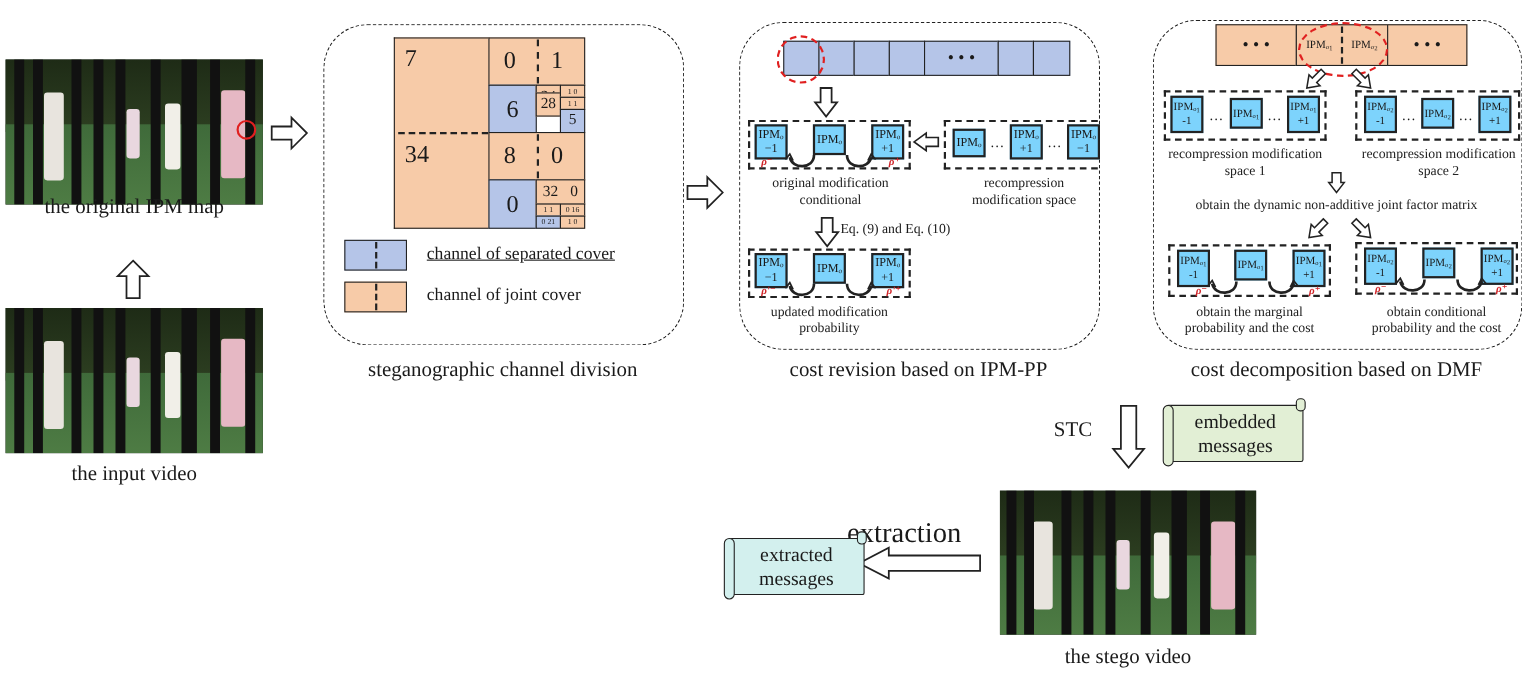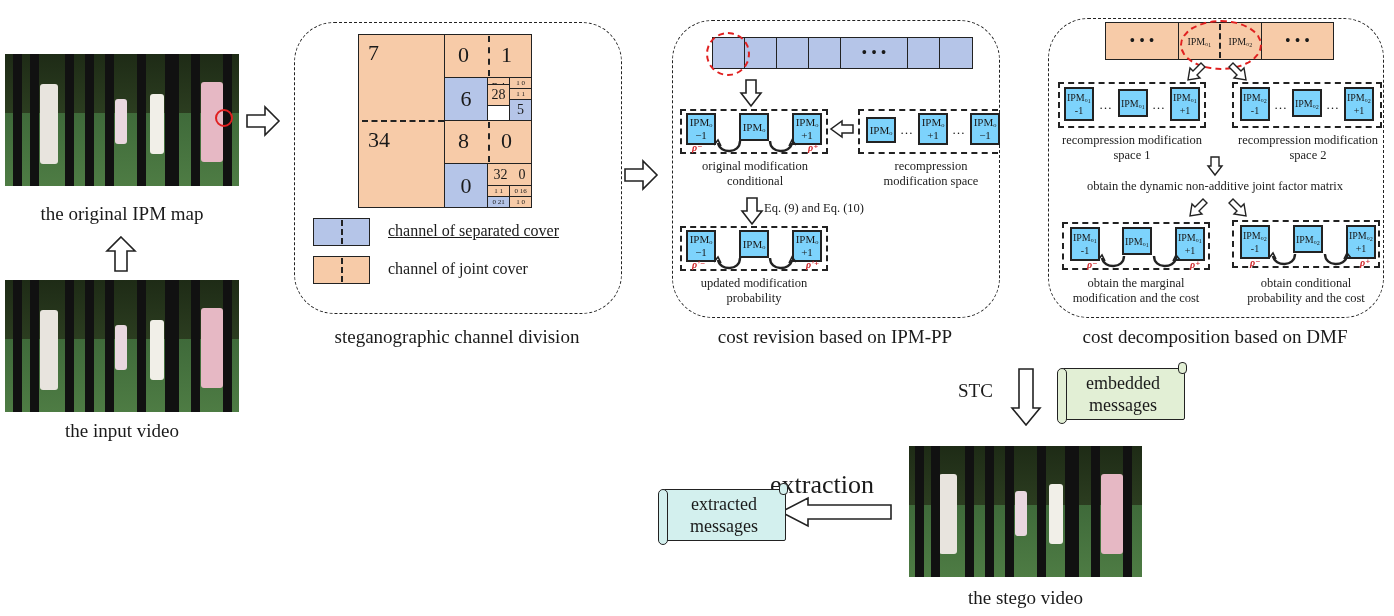--- a/index.html
+++ b/index.html
@@ -36,21 +36,21 @@
     <div class="bar" style="left:25px"></div>
     <div class="bar" style="left:60px"></div>
   <div class="bar" style="left:80px"></div>
     <div class="bar" style="left:100px"></div>
     <div class="bar" style="left:132px"></div>
   <div class="bar" style="left:160px;width:14px"></div>
     <div class="bar" style="left:186px"></div>
     <div class="bar" style="left:218px"></div>
   <div style="position:absolute;left:210px;top:55px;width:14px;height:14px;border:2px solid #e02020;border-radius:50%;"></div>
 </div>
-<div class="caption" style="left:5px;top:203px;width:234px;">the original IPM map</div>
+<div class="caption" style="left:5px;top:178px;width:234px;">the original IPM map</div>
 
 <svg style="left:106px;top:236px;" width="30" height="36">
   <path d="M15 1 L29 15 L21 15 L21 35 L9 35 L9 15 L1 15 Z" fill="#fff" stroke="#222" stroke-width="1.6"></path>
 </svg>
 
 <div class="photo" style="left:5px;top:280px;width:234px;height:132px;">
   <div class="trees"></div>
     <div class="court"></div>
   <div class="fig" style="left:35px;top:30px;width:18px;height:80px;background:#e8e4de;"></div>
   <div class="fig" style="left:110px;top:45px;width:12px;height:45px;background:#e9d7df;"></div>
@@ -292,21 +292,21 @@
     <span>IPMₒ₁ +1</span>
   </div>
 <div class="rho" style="left:1087px;top:259px;">ρ⁻</div>
 <div class="rho" style="left:1190px;top:259px;">ρ⁺</div>
 <svg style="left:1094px;top:255px;" width="90" height="14">
   <path d="M30 1 C30 14, 10 14, 8 3" fill="none" stroke="#222" stroke-width="2.4"></path>
   <path d="M4 5 L8 0 L11 6" fill="none" stroke="#222" stroke-width="1.6"></path>
   <path d="M60 1 C60 14, 80 14, 82 3" fill="none" stroke="#222" stroke-width="2.4"></path>
   <path d="M79 6 L82 0 L86 5" fill="none" stroke="#222" stroke-width="1.6"></path>
 </svg>
-<div class="lbl" style="left:1066px;top:276px;width:140px;">obtain the marginal modification and the cost</div>
+<div class="lbl" style="left:1066px;top:276px;width:140px;">obtain the marginal probability and the cost</div>
 
 <div class="dbox" style="left:1232px;top:220px;width:148px;height:48px;"></div>
 <div class="box" style="left:1240px;top:225px;width:30px;height:34px;font-size:10px;">
     <span>IPMₒ₂ -1</span>
   </div>
 <div class="box" style="left:1293px;top:225px;width:30px;height:28px;font-size:10px;">
     <span>IPMₒ₂</span>
   </div>
 <div class="box" style="left:1346px;top:225px;width:30px;height:34px;font-size:10px;">
     <span>IPMₒ₂ +1</span>

